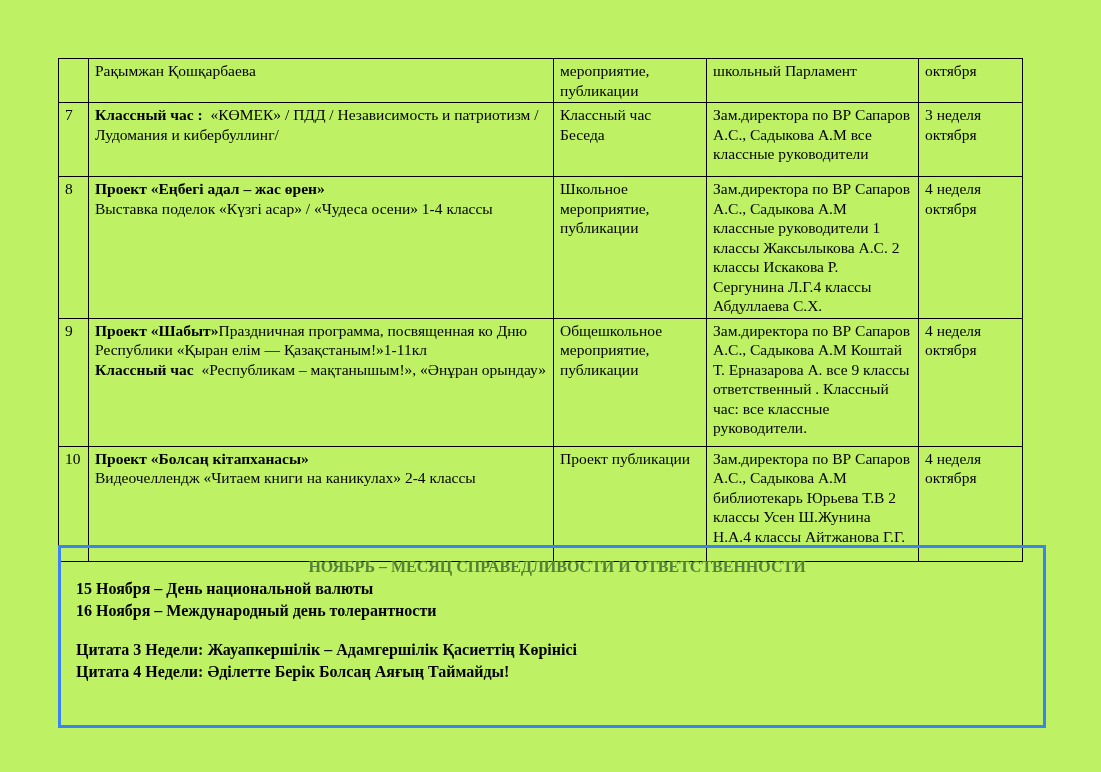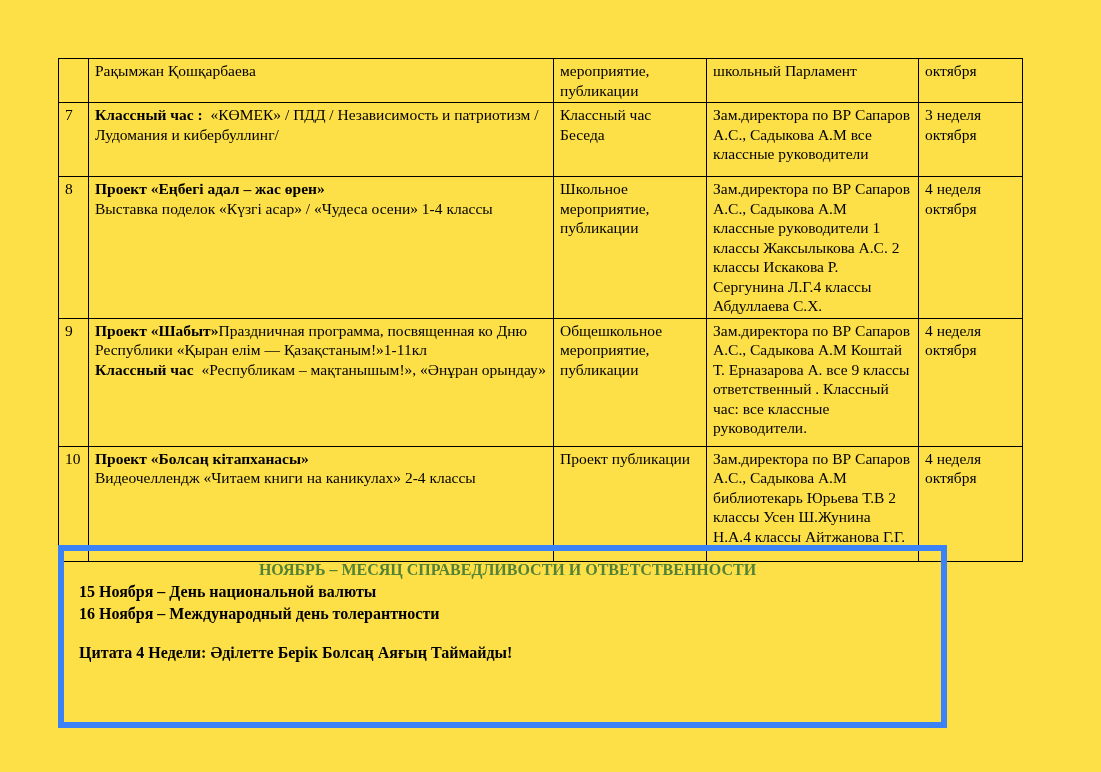--- a/index.html
+++ b/index.html
@@ -1,21 +1,21 @@
 <!DOCTYPE html>
 <html><head>
 <meta charset="utf-8">
 <style>
   * { margin: 0; padding: 0; box-sizing: border-box; }
   html, body { background: #ffffff; }
   .page {
     position: relative;
     width: 1101px;
     height: 772px;
-    background: #fde047;
+    background: #bef264;
     font-family: "Liberation Serif", "DejaVu Serif", serif;
     color: #000000;
     overflow: hidden;
   }
   table.plan-table {
     position: absolute;
     left: 58px;
     top: 58px;
     width: 964px;
     border-collapse: collapse;
@@ -36,23 +36,23 @@
   .b { font-weight: bold; }
   tr.row-0 { height: 39px; }
   tr.row-1 { height: 74px; }
   tr.row-2 { height: 130px; }
   tr.row-3 { height: 128px; }
   tr.row-4 { height: 115px; }
   .november-box {
     position: absolute;
     left: 58px;
     top: 545px;
-    width: 889px;
+    width: 988px;
     height: 183px;
-    border: 6px solid #3b82f6;
+    border: 3px solid #3b82f6;
     padding: 8px 8px 0 6px;
     font-size: 16px;
     font-weight: bold;
     overflow: hidden;
   }
   .nov-heading {
     text-align: center;
     line-height: 22px;
     padding-left: 12px;
   }
@@ -123,17 +123,18 @@
   </table>
 
   <div class="november-box">
     <div class="nov-heading" style="color: rgb(83, 129, 53);">НОЯБРЬ – МЕСЯЦ СПРАВЕДЛИВОСТИ И ОТВЕТСТВЕННОСТИ</div>
     <div>
         <div class="nov-line">15 Ноября – День национальной валюты</div>
         <div class="nov-line">16 Ноября – Международный день толерантности</div>
       </div>
     <div class="nov-spacer"></div>
     <div>
+        <div class="nov-line">Цитата 3 Недели: Жауапкершілік – Адамгершілік Қасиеттің Көрінісі</div>
         <div class="nov-line">Цитата 4 Недели: Әділетте Берік Болсаң Аяғың Таймайды!</div>
       </div>
   </div>
 
 </div>
 
 </body></html>

